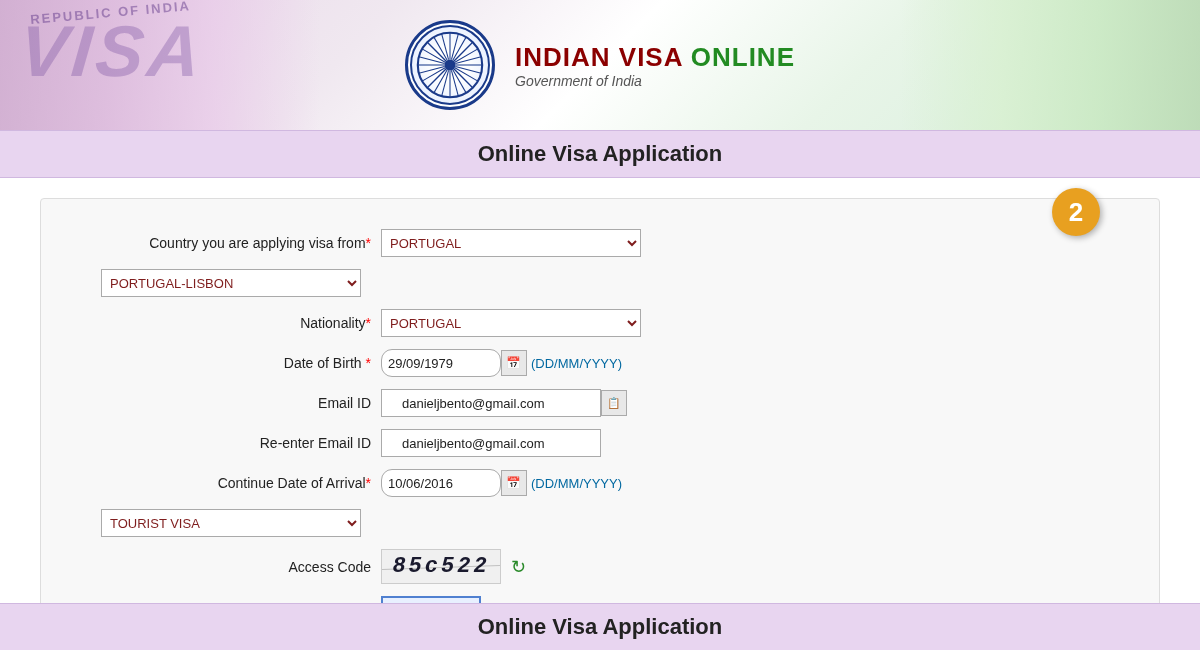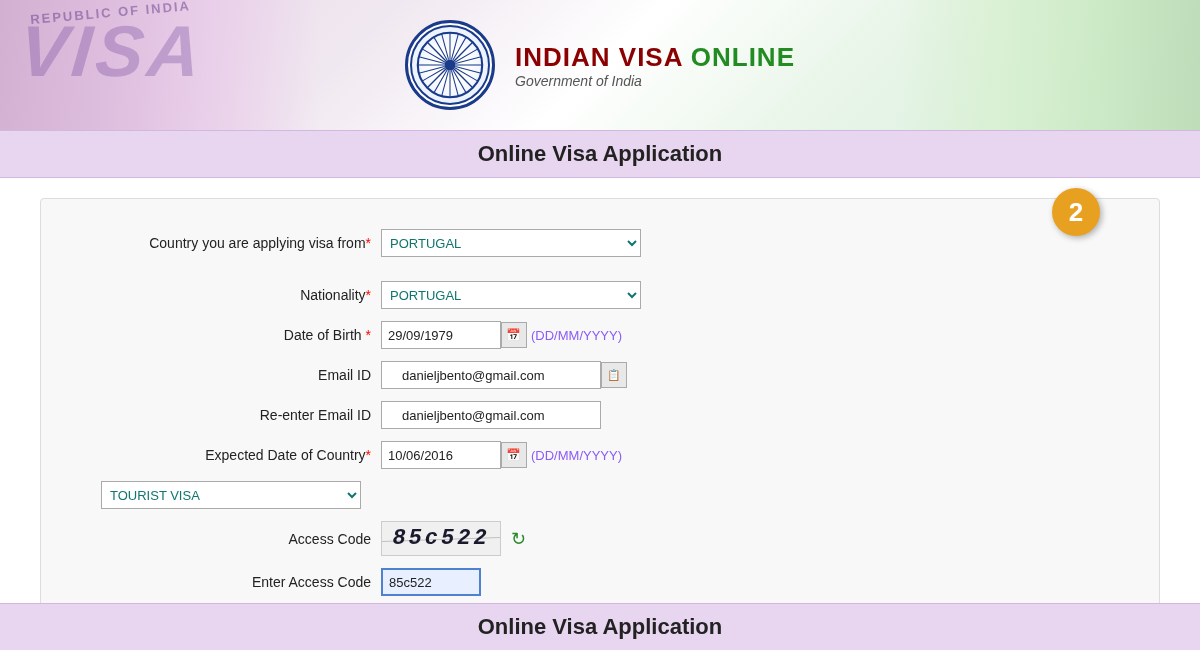--- a/index.html
+++ b/index.html
@@ -164,41 +164,42 @@
       background: #fff;
       color: #222;
     }
 
     .form-select {
       height: 28px;
       border: 1px solid #aaa;
       padding: 2px 4px;
       font-size: 13px;
       background: #fff;
-      color: #0f766e;
+      color: #7f1d1d;
       min-width: 260px;
       appearance: auto;
     }
 
     .date-input {
       width: 120px;
+      border-radius: 11px;
     }
 
     .date-picker-btn {
       width: 26px; height: 26px;
       border: 1px solid #aaa;
       background: #e8e8e8;
       cursor: pointer;
       font-size: 12px;
       display: flex; align-items: center; justify-content: center;
     }
 
     .date-format-label {
       font-size: 13px;
-      color: #8b5cf6;
+      color: #0369a1;
       margin-left: 4px;
     }
 
     .email-input {
       width: 220px;
       padding-left: 20px;
     }
 
     .email-icon-btn {
       width: 26px; height: 26px;
@@ -350,20 +351,23 @@
     <div class="form-row">
       <div class="form-label">
         <span>Country you are applying visa from</span><span class="required">*</span>
       </div>
       <select class="form-select">
         <option>PORTUGAL</option>
       </select>
     </div>
 
     <div class="form-row">
+      <select class="form-select">
+        <option>PORTUGAL-LISBON</option>
+      </select>
     </div>
 
     <div class="form-row">
       <div class="form-label">
         <span>Nationality</span><span class="required">*</span>
       </div>
       <select class="form-select">
         <option>PORTUGAL</option>
       </select>
     </div>
@@ -383,21 +387,21 @@
       <button class="email-icon-btn">📋</button>
     </div>
 
     <div class="form-row">
       <div class="form-label">Re-enter Email ID</div>
       <input type="email" class="form-input email-input" value="danieljbento@gmail.com" style="">
     </div>
 
     <div class="form-row">
       <div class="form-label">
-        <span>Expected Date of Country</span><span class="required">*</span>
+        <span>Continue Date of Arrival</span><span class="required">*</span>
       </div>
       <input type="text" class="form-input date-input" value="10/06/2016" style="">
       <button class="date-picker-btn">📅</button>
       <span class="date-format-label">(DD/MM/YYYY)</span>
     </div>
 
     <div class="form-row">
       <select class="form-select">
         <option>TOURIST VISA</option>
       </select>

